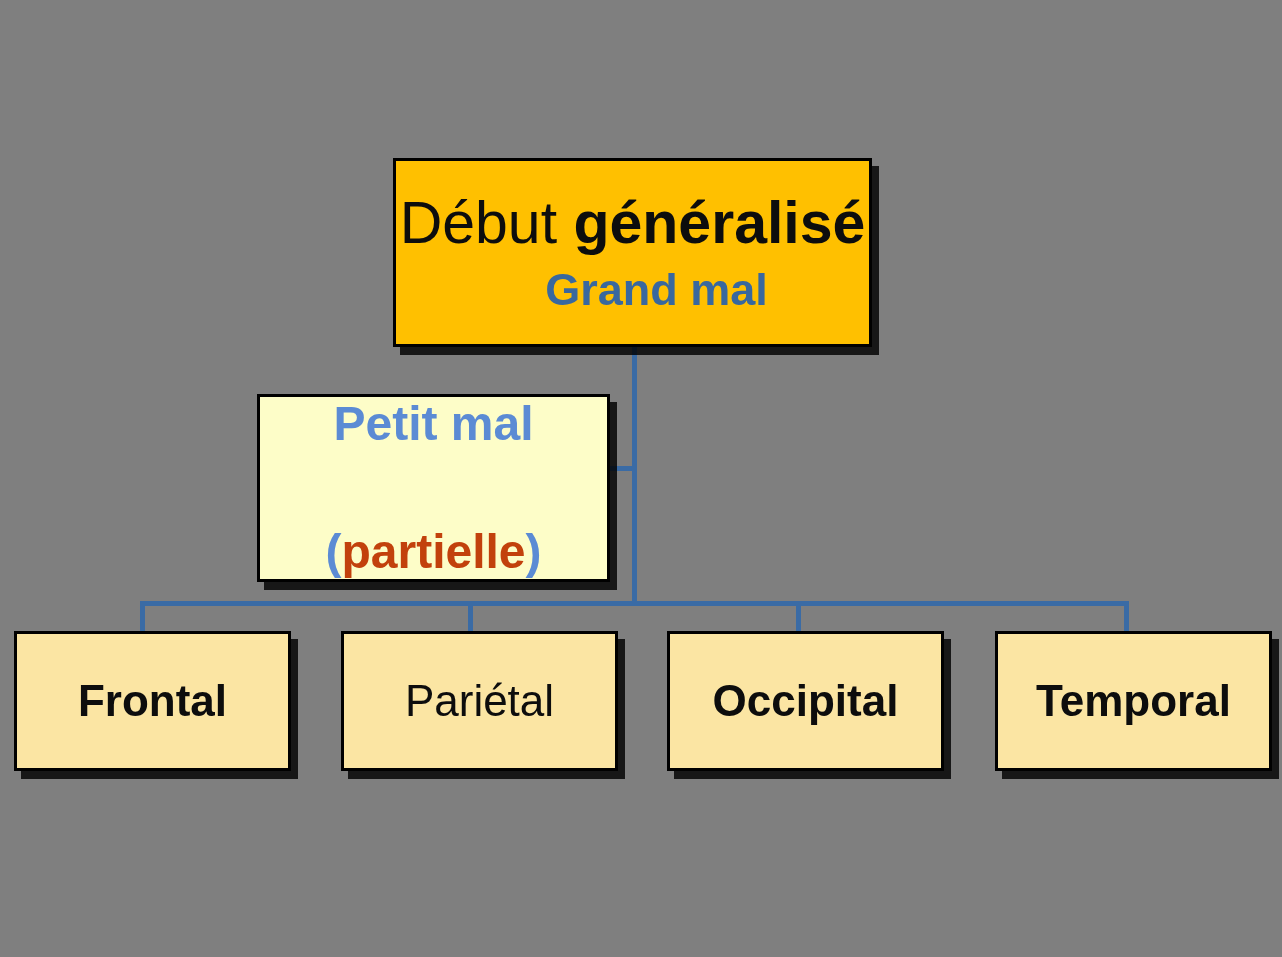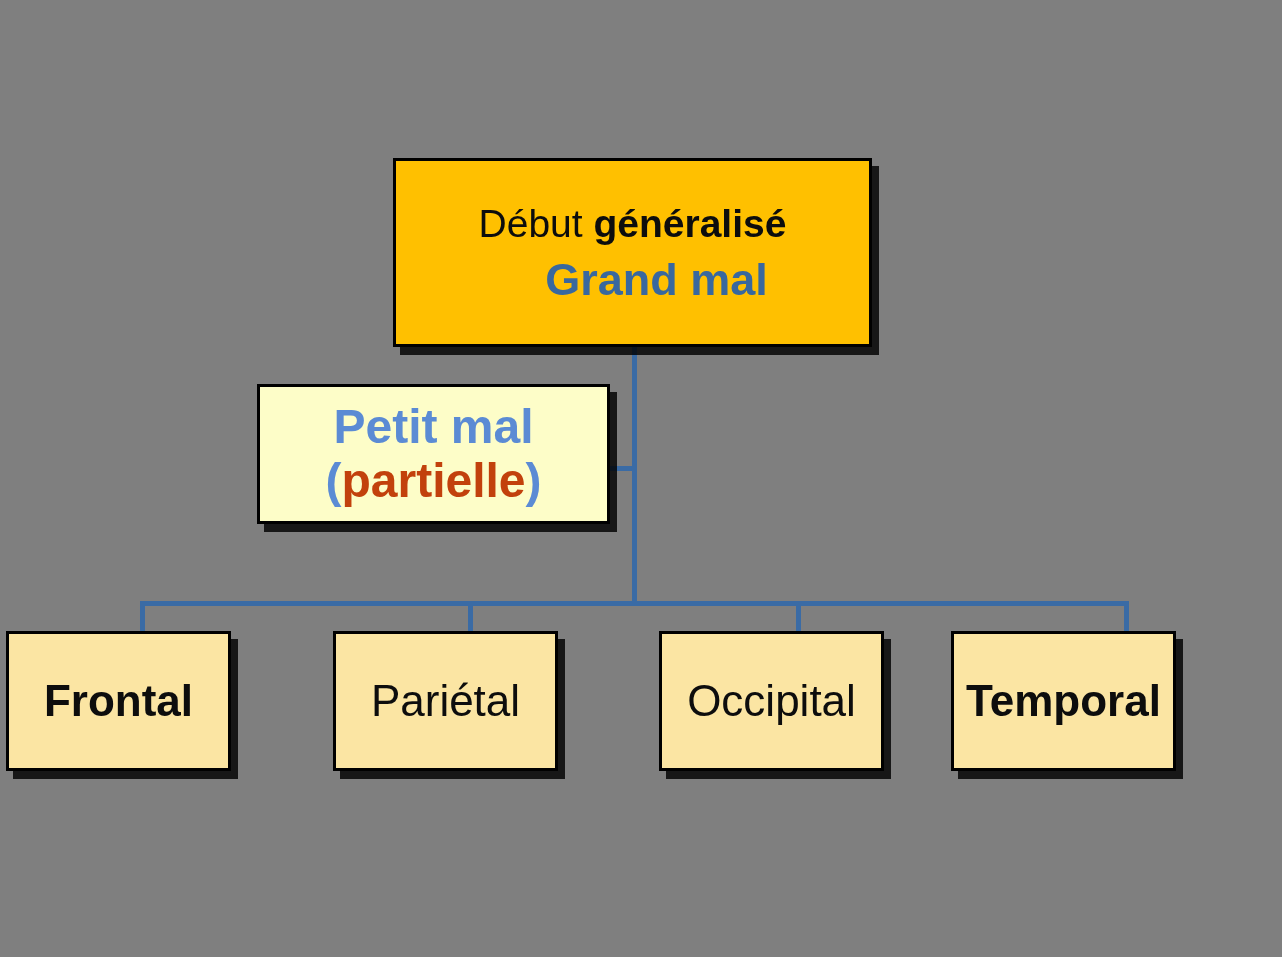--- a/index.html
+++ b/index.html
@@ -28,58 +28,60 @@
     text-align: center;
     box-sizing: border-box;
   }
   .node-root {
     left: 393px; top: 158px;
     width: 479px; height: 189px;
     background: #FFC000;
     gap: 14px;
   }
   .root-line1 {
-    font-size: 39px;
+    font-size: 59px;
     color: #0D0D0D;
     line-height: 1.0;
     white-space: nowrap;
   }
   .root-line1 .bold-part { font-weight: 700; }
   .root-line2 {
     font-size: 45px;
     font-weight: 700;
     color: #39689E;
     line-height: 1.0;
     white-space: nowrap;
     margin-left: 48px;
   }
   .node-side {
-    left: 257px; top: 384px;
-    width: 353px; height: 140px;
+    left: 257px; top: 394px;
+    width: 353px; height: 188px;
     background: #FDFDC8;
     font-size: 48px;
     font-weight: 700;
     line-height: 1.12;
+    justify-content: space-between;
   }
   .side-line1 { color: #5B8BD4; white-space: nowrap; }
   .side-line2 { white-space: nowrap; }
   .side-paren { color: #5B8BD4; }
   .side-word  { color: #c2410c; }
   .node-leaf {
     top: 631px;
-    width: 225px; height: 140px;
+    width: 277px; height: 140px;
     background: #FBE5A3;
     font-size: 44px;
     color: #0D0D0D;
     white-space: nowrap;
+    margin-left: 8px;
   }
   .leaf-0 { left: 6px; }
   .leaf-1 { left: 333px; }
   .leaf-2 { left: 659px; }
-  .leaf-3 { left: 951px; }
+  .leaf-3 { left: 987px; }
   .connector {
     position: absolute;
     background: #3A6BA5;
   }
   .conn-trunk      { left: 632px; top: 347px; width: 5px;  height: 258px; }
   .conn-stub       { left: 610px; top: 466px; width: 25px; height: 5px; }
   .conn-horizontal { left: 140px; top: 601px; width: 989px; height: 5px; }
   .conn-drop       { top: 604px; width: 5px; height: 28px; }
   .drop-0 { left: 140px; }
   .drop-1 { left: 468px; }
@@ -108,20 +110,20 @@
     <div class="side-line1">Petit mal</div>
     <div class="side-line2"><span class="side-paren">(</span><span class="side-word">partielle</span><span class="side-paren">)</span></div>
   </div>
 
   <div class="node node-leaf leaf-0" style="background: rgb(251, 229, 163); font-weight: 700;">
     <span>Frontal</span>
   </div>
   <div class="node node-leaf leaf-1" style="background: rgb(251, 229, 163); font-weight: 400; text-align: right;">
     <span>Pariétal</span>
   </div>
-  <div class="node node-leaf leaf-2" style="background: rgb(251, 229, 163); font-weight: 400;">
+  <div class="node node-leaf leaf-2" style="background: rgb(251, 229, 163); font-weight: 700;">
     <span>Occipital</span>
   </div>
   <div class="node node-leaf leaf-3" style="background: rgb(251, 229, 163); font-weight: 700;">
     <span>Temporal</span>
   </div>
 
 </div>
 
 </body></html>

